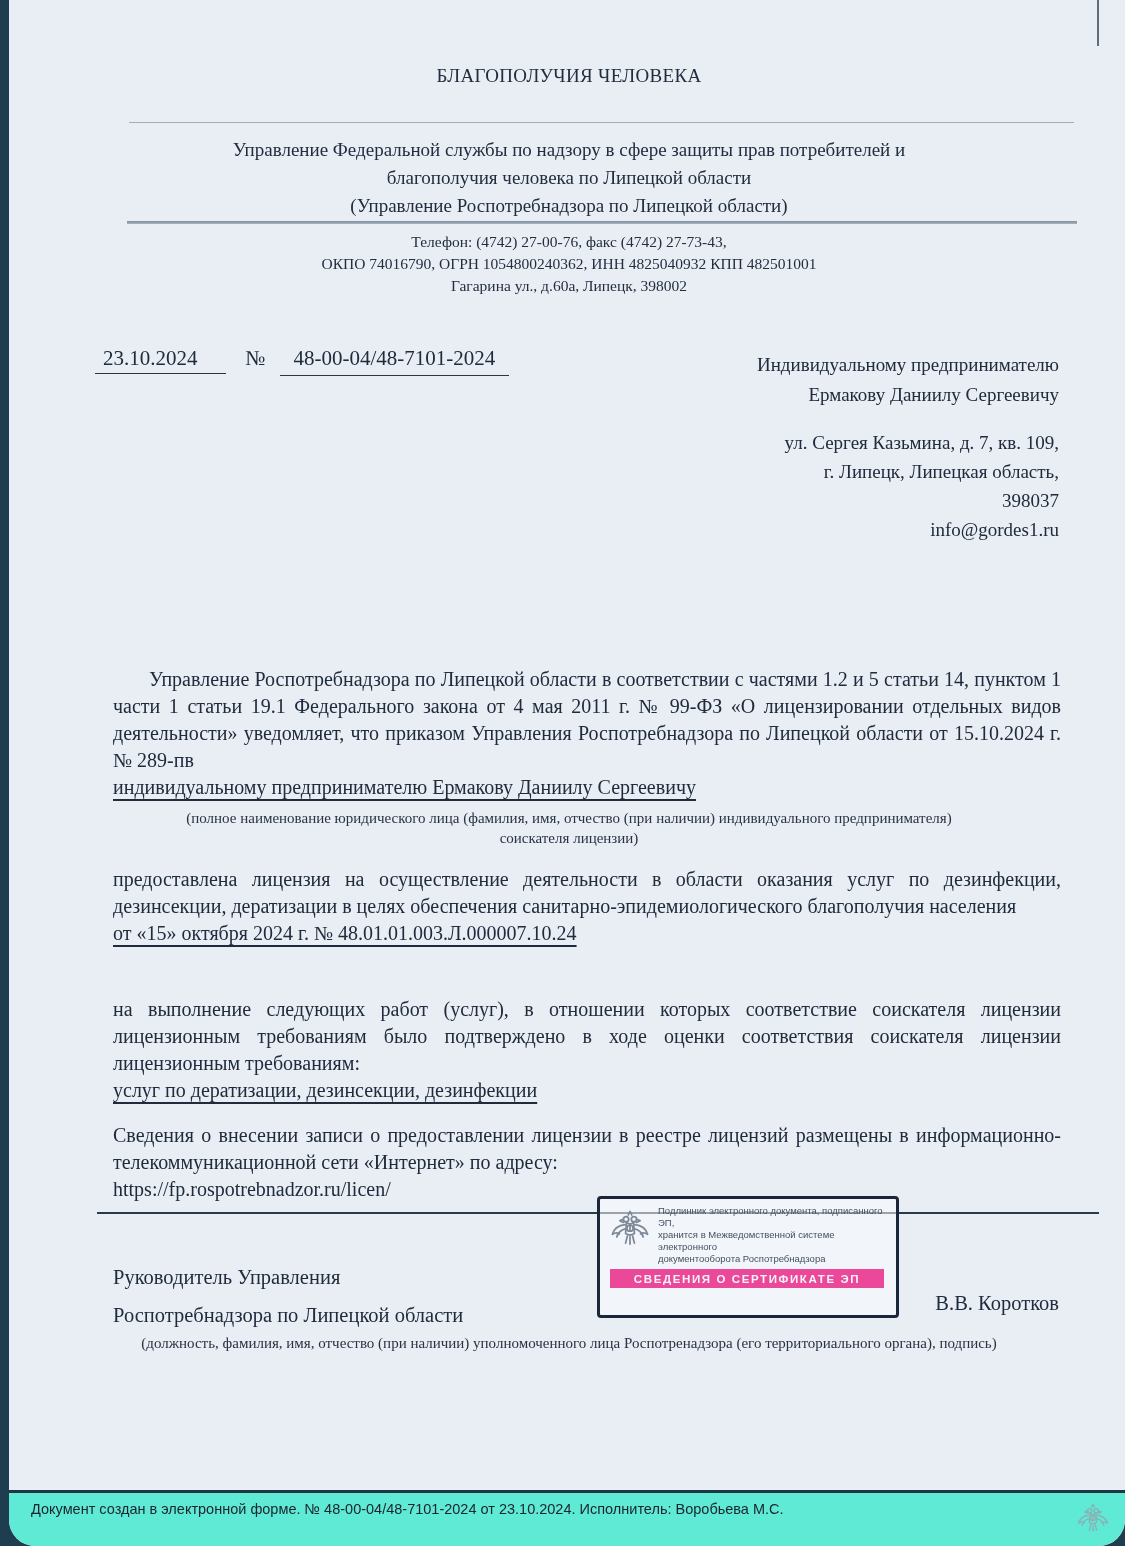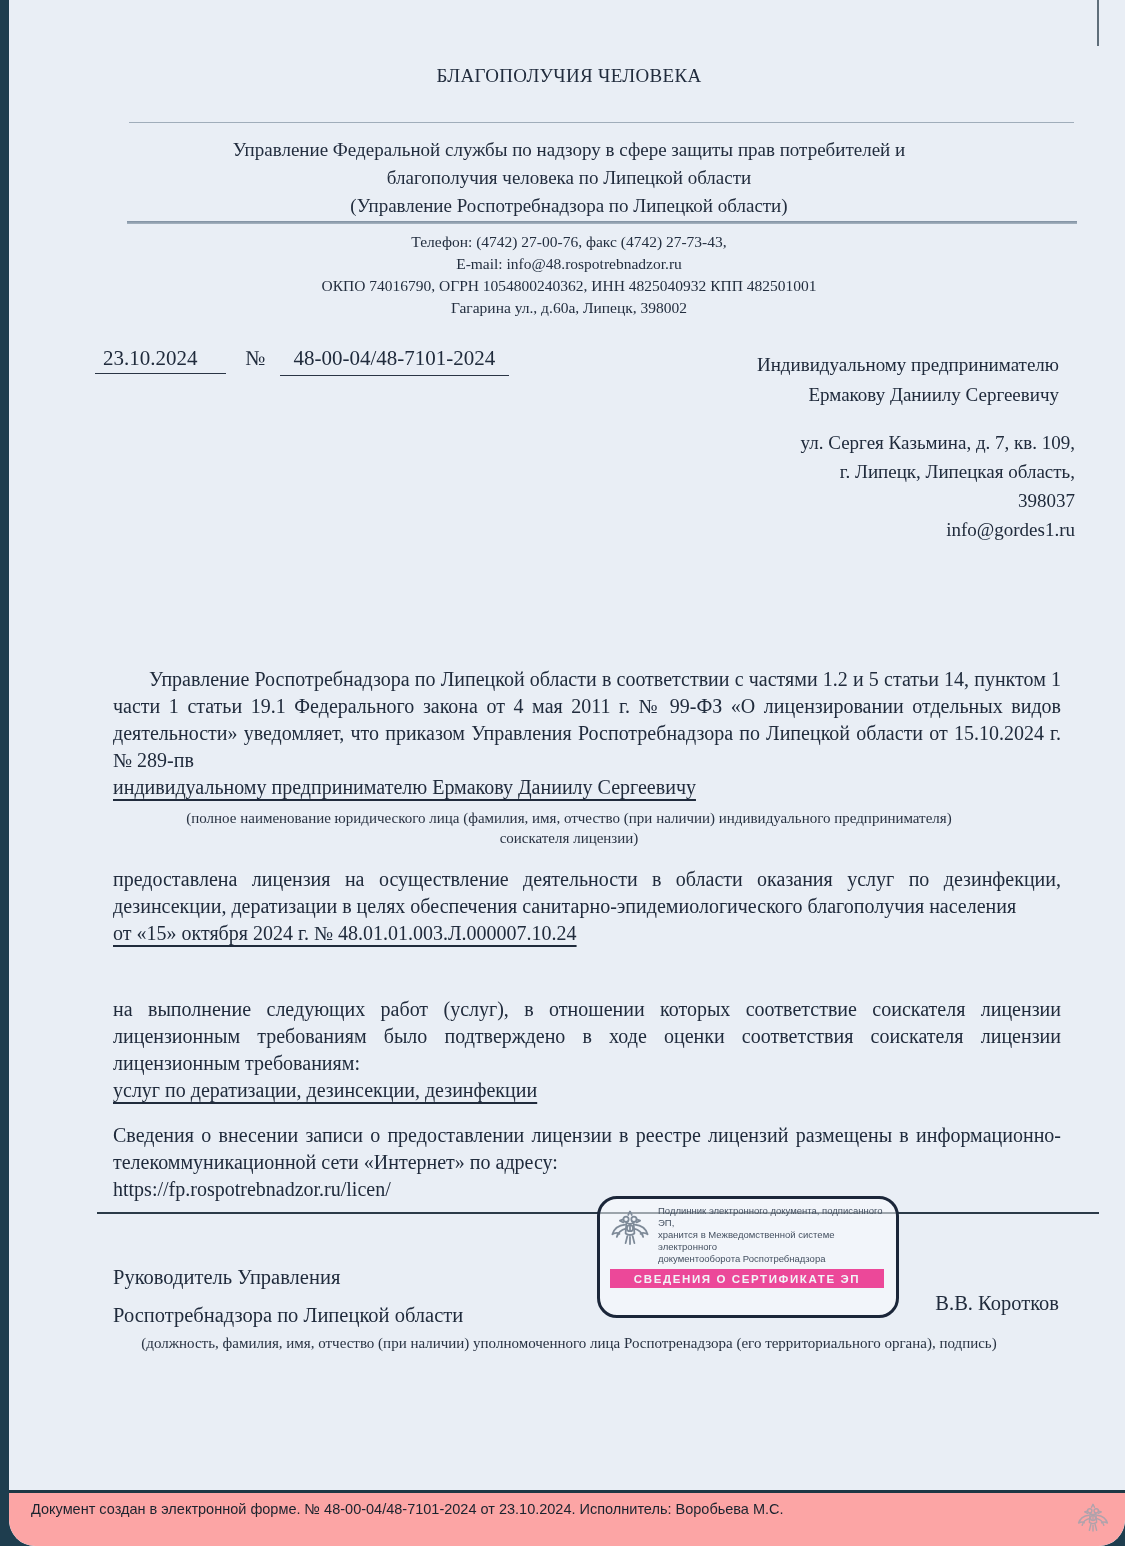--- a/index.html
+++ b/index.html
@@ -31,57 +31,57 @@
   .rule1{left:120px;top:122px;width:945px;height:1px;background:#a0adba;}
   .org{left:100px;top:136px;width:920px;font-size:19px;line-height:28px;color:#222d3e;}
   .rule2{left:118px;top:221px;width:950px;height:3px;background:linear-gradient(#7e8fa0,#a7b4c1);}
   .contact{left:160px;top:231px;width:800px;font-size:15.5px;line-height:22px;color:#232e3f;}
   
   .date-row{left:86px;top:346px;width:520px;font-size:21px;}
   .date-cell{display:inline-block;border-bottom:1.5px solid #2a3545;padding:0 28px 2px 8px;}
   .no-sign{display:inline-block;margin:0 14px 0 20px;}
   .num-cell{display:inline-block;border-bottom:1.5px solid #2a3545;padding:0 14px 4px 14px;}
   .recipient{right:66px;top:350px;width:420px;text-align:right;font-size:19px;line-height:30px;}
-  .address{right:50px;top:428px;width:420px;text-align:right;font-size:19px;line-height:29px;}
+  .address{right:66px;top:428px;width:420px;text-align:right;font-size:19px;line-height:29px;}
   
   .title{left:100px;top:576px;width:920px;font-weight:bold;font-size:20px;line-height:28px;}
   
   .para{left:104px;width:948px;font-size:20px;line-height:27px;text-align:justify;}
   .p1{top:666px;}
   .p1 .ptext{text-indent:36px;}
   .cap{left:160px;width:800px;font-size:15px;line-height:20px;text-align:center;color:#283242;}
   .cap1{top:808px;}
   .p2{top:866px;}
   .p3{top:996px;}
   .p4{top:1122px;}
   .rule3{left:88px;top:1212px;width:1002px;height:2px;background:#2b3a48;}
   
   .stamp{
     left:588px;top:1196px;width:302px;height:122px;
-    border:3px solid #1b2639;border-radius:20px;
+    border:3px solid #1b2639;border-radius:4px;
     background:rgba(250,252,254,.55);
     font-family:"Liberation Sans","DejaVu Sans",sans-serif;
     box-sizing:border-box;padding:6px 10px 0 8px;
   }
   .stamp-top{display:flex;align-items:center;gap:6px;}
   .stamp-desc{font-size:9.5px;line-height:12px;color:#445060;}
   .stamp-banner{
     margin:4px 2px 5px 2px;background:#ec4899;color:#f2f4f8;
     font-size:11.5px;font-weight:bold;letter-spacing:1.6px;
     text-align:center;padding:4px 0 3px 0;
   }
   .stamp-lines{font-size:10.5px;line-height:15px;color:#222d3e;padding-left:2px;}
   
   .sig-pos{left:104px;top:1258px;width:560px;font-size:20.5px;line-height:38px;}
   .sig-name{right:66px;top:1292px;width:220px;text-align:right;font-size:20.5px;}
   .cap2{left:110px;top:1330px;width:900px;font-size:15px;line-height:27px;text-align:center;color:#283242;}
   
   .footer{
     left:0;top:1490px;width:1116px;height:56px;
-    background:#fca5a5;border-top:3px solid #1d3744;
+    background:#5eead4;border-top:3px solid #1d3744;
     box-sizing:border-box;
     font-family:"Liberation Sans","DejaVu Sans",sans-serif;
     font-size:14.5px;line-height:21px;color:#1a232e;
     padding:6px 0 0 22px;
     border-radius:0 0 26px 26px;
   }
   .footer-eagle{position:absolute;right:14px;top:8px;opacity:.75;}
   .edge-line{left:1088px;top:0;width:2px;height:46px;background:#5f6e7a;}
   .eagle{stroke:#7e8a98;fill:none;stroke-width:4;stroke-linecap:round;stroke-linejoin:round;}
   .eagle-light{stroke:#97a2ae;}
@@ -102,21 +102,20 @@
   <div class="abs org center">
     <div>Управление Федеральной службы по надзору в сфере защиты прав потребителей и</div>
     <div>благополучия человека по Липецкой области</div>
     <div>(Управление Роспотребнадзора по Липецкой области)</div>
   </div>
 
   <div class="rule rule2"></div>
 
   <div class="abs contact center">
     <div>Телефон: (4742) 27-00-76, факс (4742) 27-73-43,</div>
-    <div>E-mail: info@48.rospotrebnadzor.ru</div>
     <div>ОКПО 74016790,  ОГРН 1054800240362, ИНН 4825040932 КПП 482501001</div>
     <div>Гагарина ул., д.60а, Липецк, 398002</div>
   </div>
 
   <div class="abs date-row">
     <span class="date-cell">23.10.2024</span><span class="no-sign">№</span><span class="num-cell">48-00-04/48-7101-2024</span>
   </div>
 
   <div class="abs recipient">
     <div>Индивидуальному предпринимателю</div>

